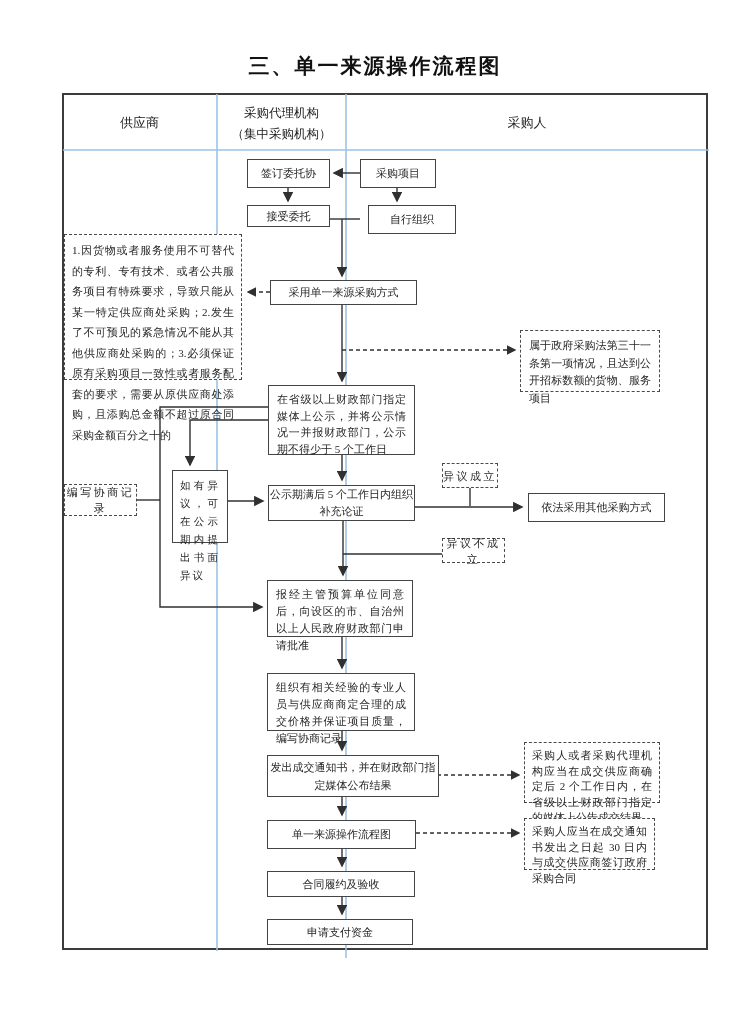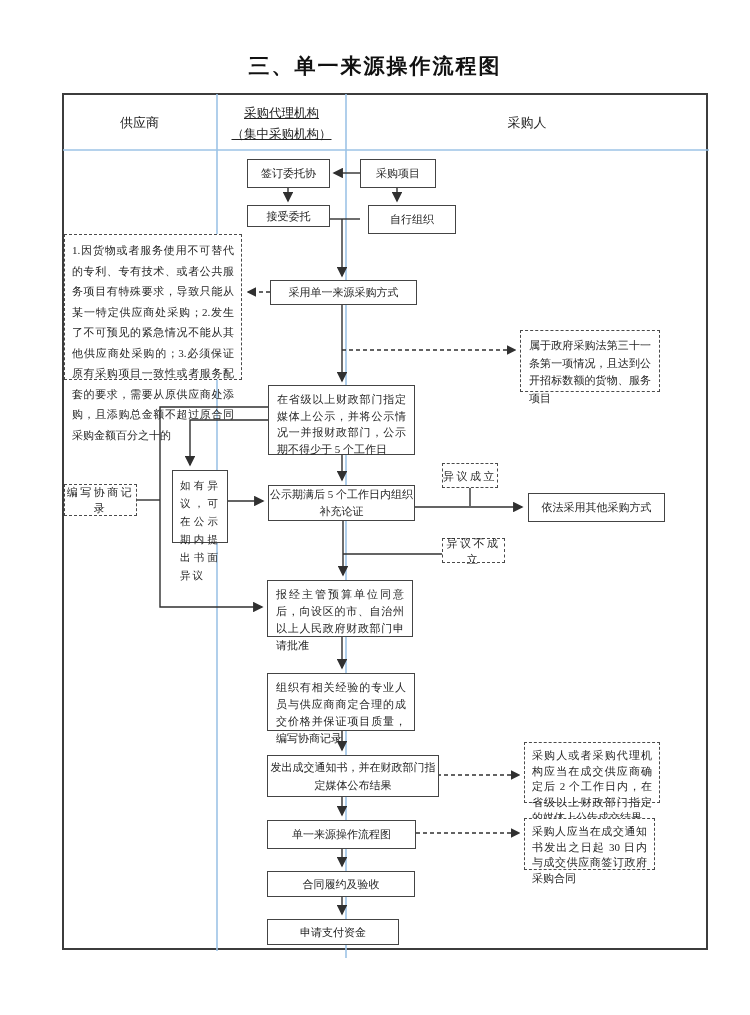--- a/index.html
+++ b/index.html
@@ -80,41 +80,41 @@
 
     <g stroke="#303030" stroke-width="1.3" fill="none" stroke-dasharray="4 3">
       <line x1="270" y1="292" x2="248" y2="292" marker-end="url(#arr)"></line>
       <line x1="342" y1="350" x2="515" y2="350" marker-end="url(#arr)"></line>
       <line x1="416" y1="775" x2="519" y2="775" marker-end="url(#arr)"></line>
       <line x1="416" y1="833" x2="519" y2="833" marker-end="url(#arr)"></line>
     </g>
   </svg>
 
   <div class="hdr" style="left:62px;top:114px;width:155px;">供应商</div>
-  <div class="hdr" style="left:217px;top:103px;width:129px;font-size:12.5px;line-height:21px;text-decoration:underline;">
+  <div class="hdr" style="left:217px;top:103px;width:129px;font-size:12.5px;line-height:21px;">
     <div>采购代理机构</div>
     <div>（集中采购机构）</div>
   </div>
   <div class="hdr" style="left:346px;top:114px;width:362px;">采购人</div>
 
   <div class="box" style="left:247px;top:159px;width:83px;height:29px;">签订委托协</div>
   <div class="box" style="left:360px;top:159px;width:76px;height:29px;">采购项目</div>
   <div class="box" style="left:247px;top:205px;width:83px;height:22px;">接受委托</div>
   <div class="box" style="left:368px;top:205px;width:88px;height:29px;">自行组织</div>
   <div class="box" style="left:270px;top:280px;width:147px;height:25px;">采用单一来源采购方式</div>
   <div class="box blk" style="left:268px;top:385px;width:147px;height:70px;line-height:16.5px;">在省级以上财政部门指定媒体上公示，并将公示情况一并报财政部门，公示期不得少于 5 个工作日</div>
   <div class="box vtext" style="left:172px;top:470px;width:56px;height:73px;font-size:10.5px;">如有异议，可在公示期内提出书面异议</div>
   <div class="box" style="left:268px;top:485px;width:147px;height:36px;">公示期满后 5 个工作日内组织补充论证</div>
   <div class="box" style="left:528px;top:493px;width:137px;height:29px;">依法采用其他采购方式</div>
   <div class="box blk" style="left:267px;top:580px;width:146px;height:57px;">报经主管预算单位同意后，向设区的市、自治州以上人民政府财政部门申请批准</div>
   <div class="box blk" style="left:267px;top:673px;width:148px;height:58px;">组织有相关经验的专业人员与供应商商定合理的成交价格并保证项目质量，编写协商记录</div>
   <div class="box" style="left:267px;top:755px;width:172px;height:42px;line-height:18px;">发出成交通知书，并在财政部门指定媒体公布结果</div>
   <div class="box" style="left:267px;top:820px;width:149px;height:29px;">单一来源操作流程图</div>
   <div class="box" style="left:267px;top:871px;width:148px;height:26px;">合同履约及验收</div>
-  <div class="box" style="left:267px;top:919px;width:132px;height:26px;">申请支付资金</div>
+  <div class="box" style="left:267px;top:919px;width:146px;height:26px;">申请支付资金</div>
 
   <div class="dash blk notes" style="left:64px;top:234px;width:178px;height:146px;">
     <span>1.因货物或者服务使用不可替代的专利、专有技术、或者公共服务项目有特殊要求，导致只能从某一特定供应商处采购；</span><span>2.发生了不可预见的紧急情况不能从其他供应商处采购的；</span><span>3.必须保证原有采购项目一致性或者服务配套的要求，需要从原供应商处添购，且添购总金额不超过原合同采购金额百分之十的</span>
   </div>
   <div class="dash blk" style="left:520px;top:330px;width:140px;height:62px;line-height:17.5px;padding:6px 8px;">属于政府采购法第三十一条第一项情况，且达到公开招标数额的货物、服务项目</div>
   <div class="dash sp" style="left:64px;top:484px;width:73px;height:32px;">编写协商记录</div>
   <div class="dash sp" style="left:442px;top:463px;width:56px;height:25px;">异议成立</div>
   <div class="dash sp" style="left:442px;top:538px;width:63px;height:25px;">异议不成立</div>
   <div class="dash blk" style="left:524px;top:742px;width:136px;height:61px;line-height:15.5px;">采购人或者采购代理机构应当在成交供应商确定后 2 个工作日内，在省级以上财政部门指定的媒体上公告成交结果</div>
   <div class="dash blk" style="left:524px;top:818px;width:131px;height:52px;line-height:15.5px;">采购人应当在成交通知书发出之日起 30 日内与成交供应商签订政府采购合同</div>

